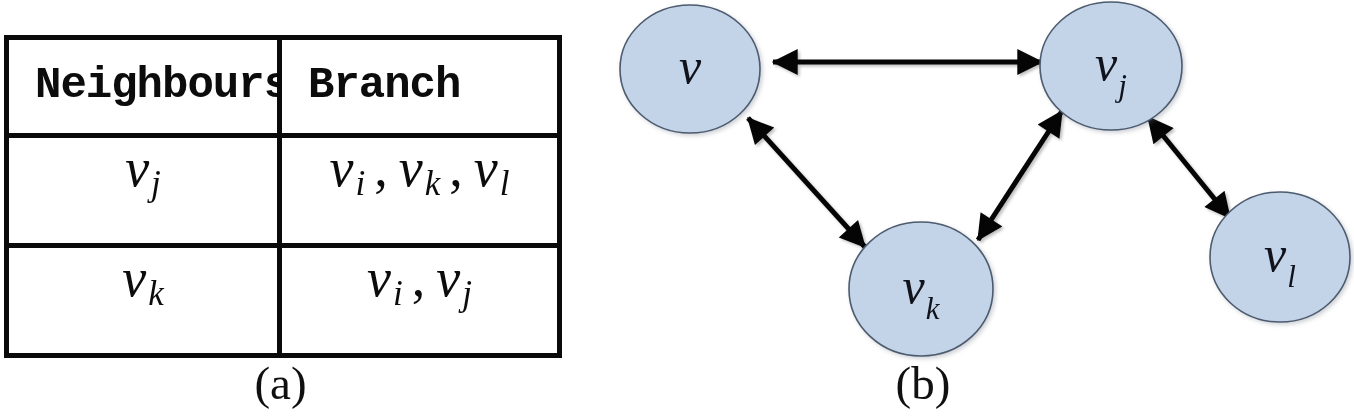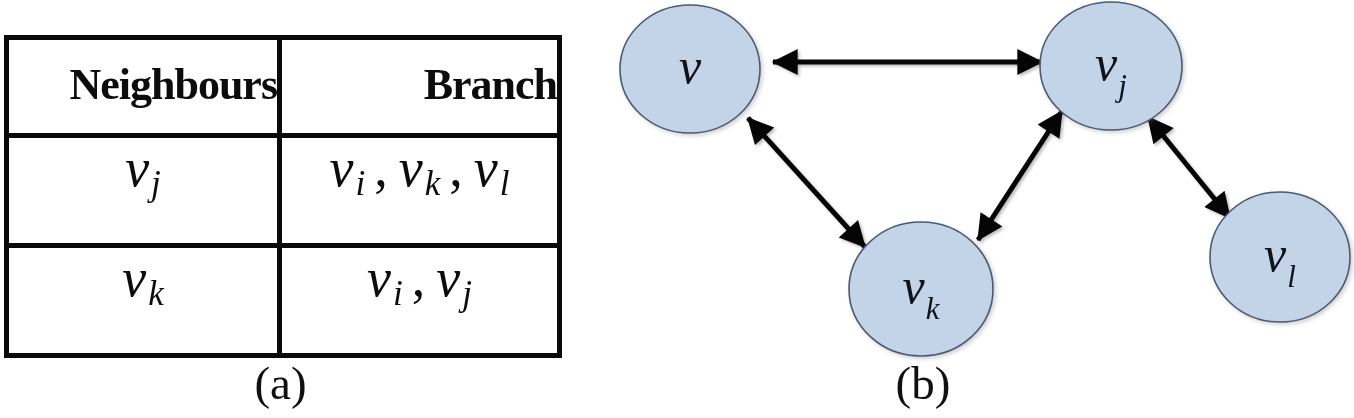--- a/index.html
+++ b/index.html
@@ -32,24 +32,25 @@
     overflow: hidden;
   }
   .ntable col.c1 { width: 273px; }
   .ntable col.c2 { width: 280px; }
   .ntable tr.hdr { height: 98px; }
   .ntable tbody tr { height: 110px; }
   .ntable th {
     font-weight: bold;
     font-size: 44px;
     letter-spacing: -1px;
-    text-align: right;
+    text-align: left;
     vertical-align: middle;
     padding: 0 0 4px 26px;
     color: #0c0c0c;
+    font-family: Liberation Mono, monospace;
   }
   .math-cell {
     text-align: center;
     vertical-align: top;
     padding-top: 2px;
     font-style: italic;
     font-size: 54px;
     line-height: 1.05;
     color: #0c0c0c;
     white-space: nowrap;

